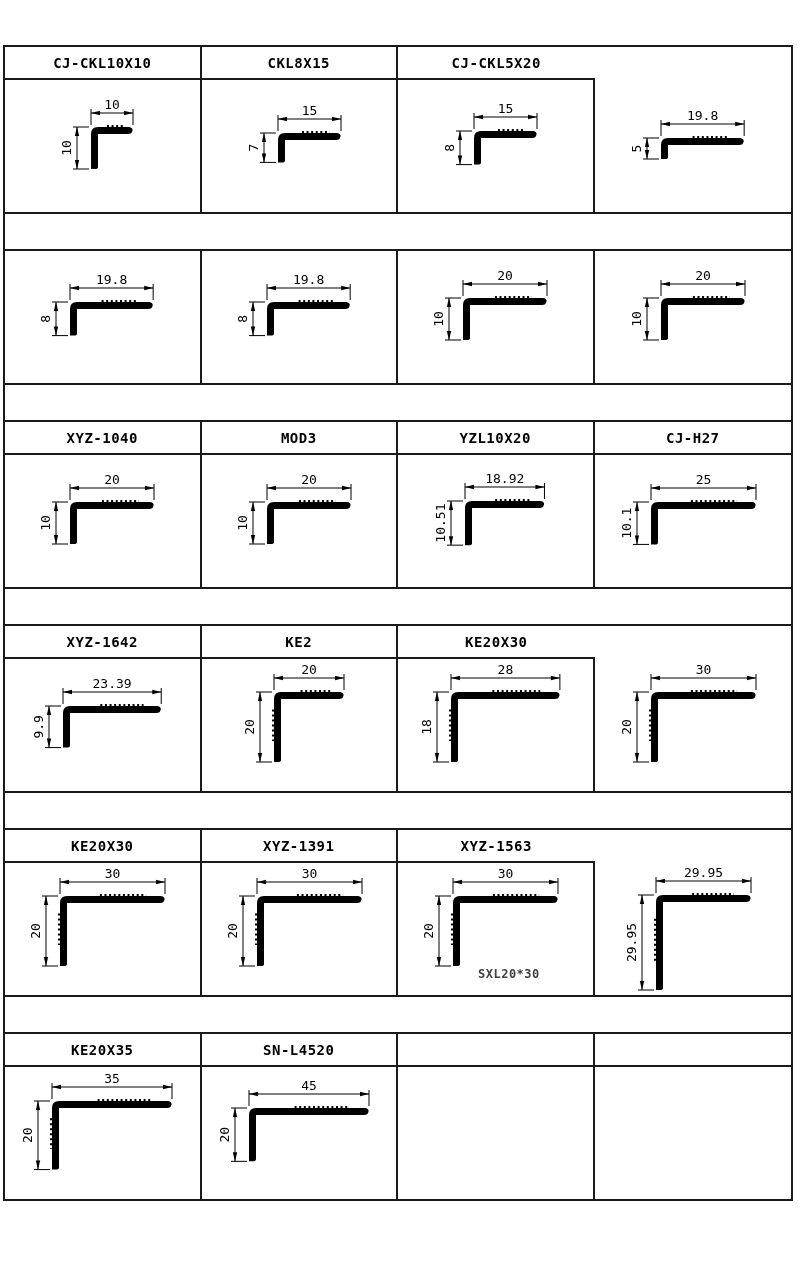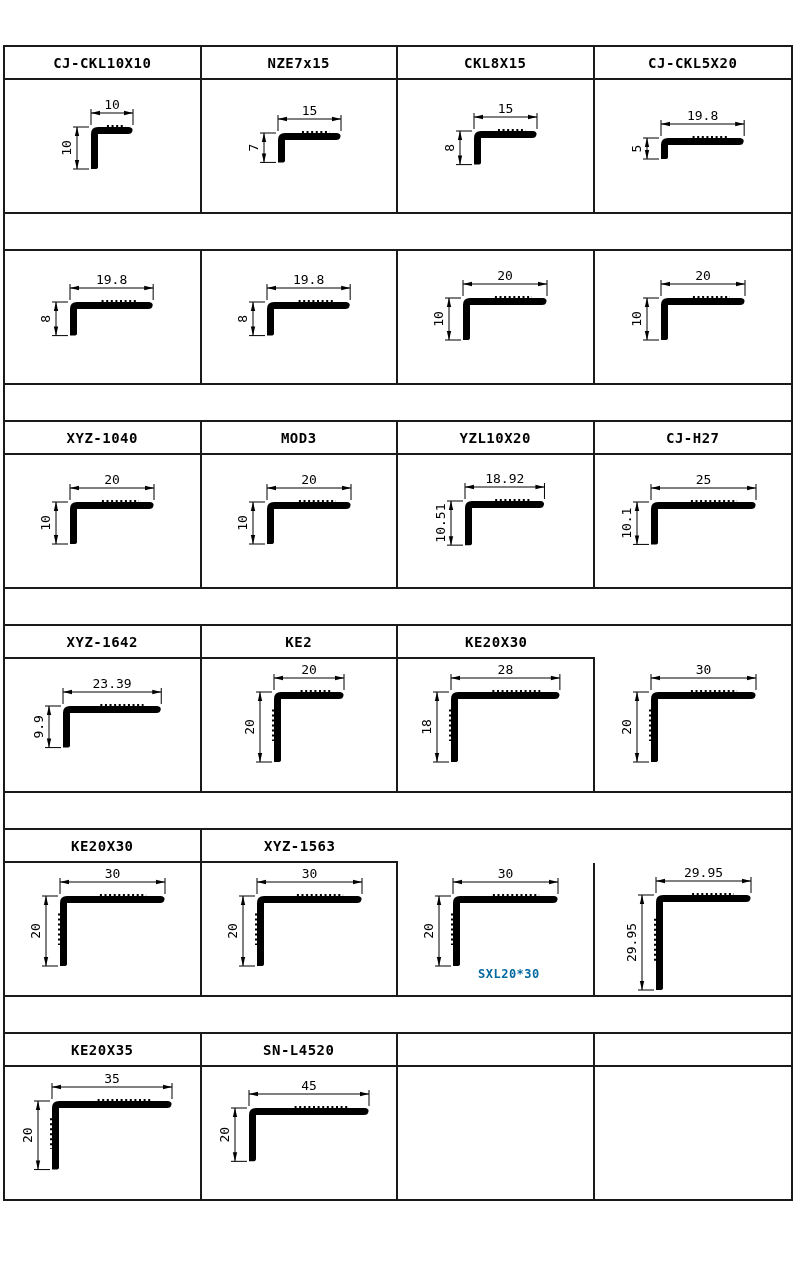--- a/index.html
+++ b/index.html
@@ -47,21 +47,20 @@
   }
   svg text { font-family: "DejaVu Sans Mono", monospace; }
 </style>
 </head>
 <body>
 
 <div class="page">
   <div class="catalog">
       <div class="prow">
         <div class="hcell">CJ-CKL10X10</div>
-        <div class="hcell">NZE7x15</div>
         <div class="hcell">CKL8X15</div>
         <div class="hcell">CJ-CKL5X20</div>
       </div>
       <div class="prow">
         <div class="bcell">
           <svg width="190" height="130" viewBox="0 0 190 130">
             <path d="M 84 88 L 84 53 Q 84 46 91 46 L 122 46 Q 126 46.5 125.5 49.5 Q 125 53 121 53 L 91 53 L 91 86 Q 91 88 88 88 Z" fill="#000000"></path>
             <line x1="99.96000000000001" y1="45" x2="118.44" y2="45" stroke="#000000" stroke-width="2" stroke-dasharray="2 2.6"></line>
             <g>
               <line x1="84" y1="44" x2="84" y2="28" stroke="#000000" stroke-width="1"></line>
@@ -431,20 +430,21 @@
               <path d="M 39 32 L 36.8 41 L 41.2 41 Z" fill="#000000"></path>
               <path d="M 39 102 L 36.8 93 L 41.2 93 Z" fill="#000000"></path>
               <text x="33" y="67" text-anchor="middle" font-size="13" fill="#000000" transform="rotate(-90 33 67)">20</text>
             </g>
           </svg>
         </div>
       </div>
       <div class="spacer"></div>
       <div class="prow">
         <div class="hcell">KE20X30</div>
+        <div class="hcell">XYZ-1391</div>
         <div class="hcell">XYZ-1563</div>
       </div>
       <div class="prow">
         <div class="bcell">
           <svg width="190" height="130" viewBox="0 0 190 130">
             <path d="M 53 102 L 53 39 Q 53 32 60 32 L 154 32 Q 158 32.5 157.5 35.5 Q 157 39 153 39 L 60 39 L 60 100 Q 60 102 57 102 Z" fill="#000000"></path>
             <line x1="92.9" y1="31" x2="139.1" y2="31" stroke="#000000" stroke-width="2" stroke-dasharray="2 2.6"></line>
             <line x1="52" y1="49.5" x2="52" y2="81" stroke="#000000" stroke-width="2" stroke-dasharray="2 3"></line>
             <g>
               <line x1="53" y1="30" x2="53" y2="14" stroke="#000000" stroke-width="1"></line>
@@ -502,21 +502,21 @@
             </g>
             <g>
               <line x1="51" y1="32" x2="35" y2="32" stroke="#000000" stroke-width="1"></line>
               <line x1="51" y1="102" x2="35" y2="102" stroke="#000000" stroke-width="1"></line>
               <line x1="39" y1="32" x2="39" y2="102" stroke="#000000" stroke-width="1"></line>
               <path d="M 39 32 L 36.8 41 L 41.2 41 Z" fill="#000000"></path>
               <path d="M 39 102 L 36.8 93 L 41.2 93 Z" fill="#000000"></path>
               <text x="33" y="67" text-anchor="middle" font-size="13" fill="#000000" transform="rotate(-90 33 67)">20</text>
             </g>
           </svg>
-          <div class="note" style="color: #0369a1; margin-top: 26px;">SXL20*30</div>
+          <div class="note" style="color: #404040; margin-top: 26px;">SXL20*30</div>
         </div>
         <div class="bcell">
           <svg width="190" height="130" viewBox="0 0 190 130">
             <path d="M 58 126 L 58 38 Q 58 31 65 31 L 149 31 Q 153 31.5 152.5 34.5 Q 152 38 148 38 L 65 38 L 65 124 Q 65 126 62 126 Z" fill="#000000"></path>
             <line x1="94.1" y1="30" x2="135.89999999999998" y2="30" stroke="#000000" stroke-width="2" stroke-dasharray="2 2.6"></line>
             <line x1="57" y1="54.75" x2="57" y2="97.5" stroke="#000000" stroke-width="2" stroke-dasharray="2 3"></line>
             <g>
               <line x1="58" y1="29" x2="58" y2="13" stroke="#000000" stroke-width="1"></line>
               <line x1="153" y1="29" x2="153" y2="13" stroke="#000000" stroke-width="1"></line>
               <line x1="58" y1="17" x2="153" y2="17" stroke="#000000" stroke-width="1"></line>

